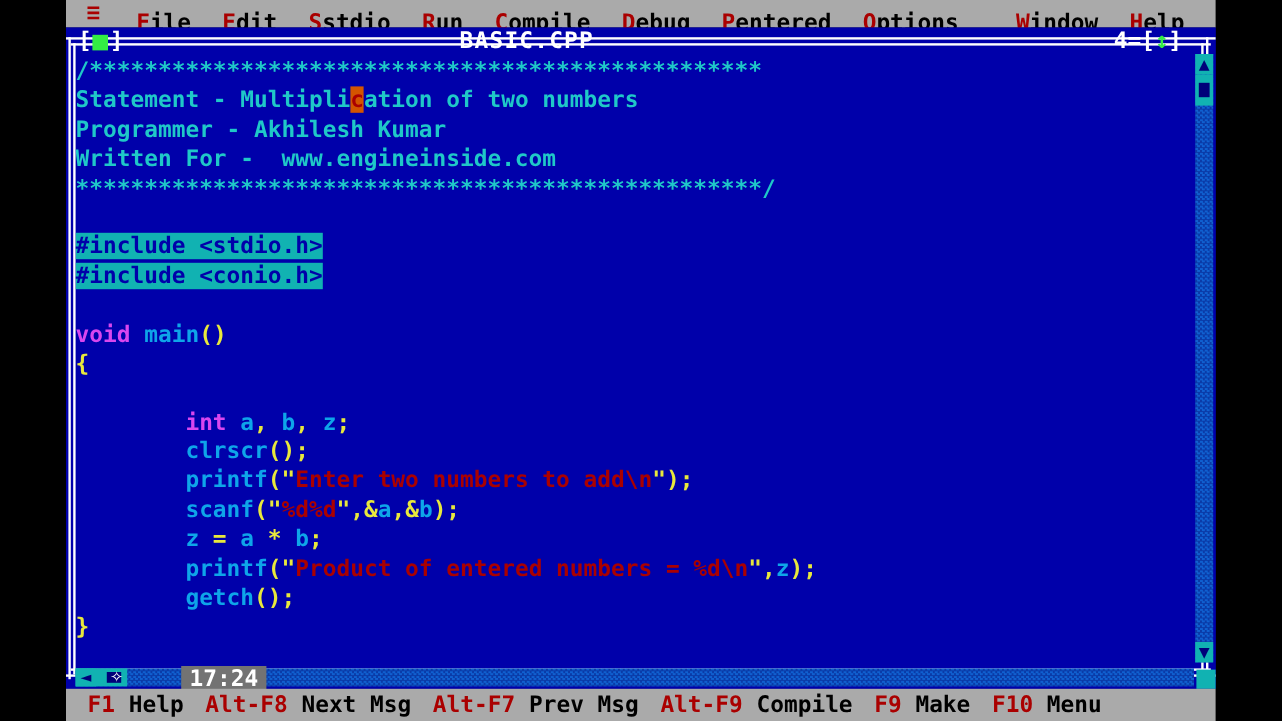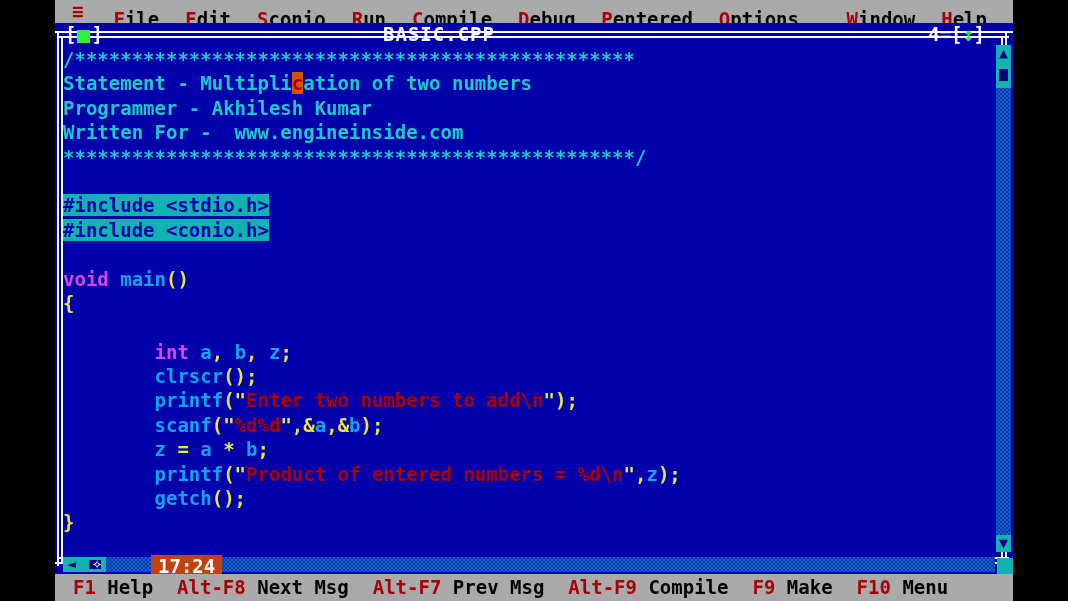--- a/index.html
+++ b/index.html
@@ -194,21 +194,21 @@
     width: 12px; height: 9px; background: #00007a;
   }
 
   
   #linecol {
     position: absolute;
     left: 96px; bottom: -3px;
     color: #ffffff;
     font-size: 19px; font-weight: bold;
     line-height: 22px;
-    background: #c2410c;
+    background: #737373;
     padding: 0 7px;
   }
   #resizecorner {
     position: absolute;
     right: 0; bottom: 0;
     width: 16px; height: 16px;
     background: #11b2b2;
   }
   #diamond {
     position: absolute;
@@ -222,35 +222,35 @@
     left: 55px; top: 574px;
     width: 958px; height: 27px;
     background: #aaaaaa;
     color: #000000;
     font-size: 19px; font-weight: bold;
     line-height: 27px;
     white-space: nowrap;
     display: flex;
     align-items: center;
   }
-  .sb-item { margin-left: 24px; }
+  .sb-item { margin-left: 18px; }
   .sb-item:first-child { margin-left: 18px; }
   .sb-key { color: #aa0000; }
   .sb-lbl { color: #000000; }
 </style>
 </head>
 <body>
 
 <div id="screen">
 
   <div id="menubar">
     <span id="hamburger">≡</span>
     <span class="menu-item"><span class="hot">F</span><span class="rest">ile</span></span>
     <span class="menu-item"><span class="hot">E</span><span class="rest">dit</span></span>
-    <span class="menu-item"><span class="hot">S</span><span class="rest">conio</span></span>
+    <span class="menu-item"><span class="hot">S</span><span class="rest">stdio</span></span>
     <span class="menu-item"><span class="hot">R</span><span class="rest">un</span></span>
     <span class="menu-item"><span class="hot">C</span><span class="rest">ompile</span></span>
     <span class="menu-item"><span class="hot">D</span><span class="rest">ebug</span></span>
     <span class="menu-item"><span class="hot">P</span><span class="rest">entered</span></span>
     <span class="menu-item"><span class="hot">O</span><span class="rest">ptions</span></span>
     <span id="menu-spacer"></span>
     <span class="menu-item"><span class="hot">W</span><span class="rest">indow</span></span>
     <span class="menu-item"><span class="hot">H</span><span class="rest">elp</span></span>
   </div>
 

